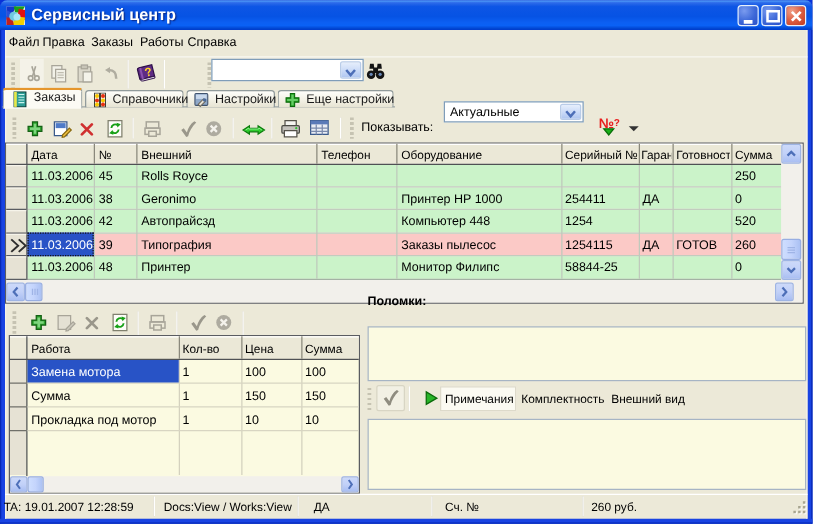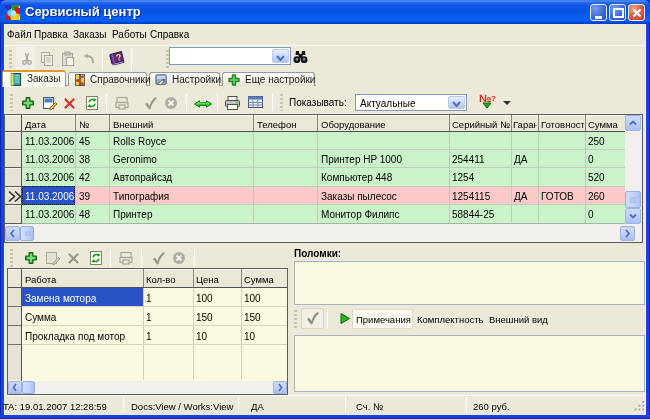--- a/index.html
+++ b/index.html
@@ -261,21 +261,21 @@
 <div class="abs" id="ic-grid" style="left:247px;top:95px;">
     <svg width="17" height="15" viewBox="0 0 17 15">
       <rect x="1.5" y="1.5" width="14" height="11" fill="#E8ECF4" stroke="#3A5A8C"></rect>
       <rect x="1.5" y="1.5" width="14" height="3" fill="#5A7AB8"></rect>
       <path d="M1.5 7.5 H15.5 M1.5 10 H15.5 M6 4.5 V12.5 M10.8 4.5 V12.5" stroke="#7A8AAC" stroke-width="1"></path>
     </svg>
   </div>
 <div class="abs tsep" style="left:272px;top:94px;height:17px;"></div>
 <div class="abs grip" style="left:280px;top:94px;height:17px;"></div>
 <div class="ct" style="left:289px;top:97px;">Показывать:</div>
-<div class="abs field" style="left:355px;top:94px;width:112px;height:17px;">
+<div class="abs field" style="left:355px;top:81px;width:112px;height:17px;">
     <div class="ct" style="left:4px;top:3px;">Актуальные</div>
     <div class="dropbtn">
       <svg width="15" height="13">
         <path d="M4 5 L7.5 9 L11 5" stroke="#4D6FB8" stroke-width="2" fill="none"></path>
       </svg>
     </div>
   </div>
 <div class="abs" id="ic-num" style="left:478px;top:92px;">
     <svg width="22" height="20" viewBox="0 0 22 20">
       <text x="1" y="10" font-size="11" font-weight="bold" fill="#E82020" font-family="Liberation Sans">№</text>
@@ -496,21 +496,21 @@
     <svg width="12" height="11">
       <path d="M7 2 L4.5 5.5 L7 9" stroke="#4D6FB8" stroke-width="1.6" fill="none"></path>
     </svg>
   </div>
 <div class="sthumb" style="left:22px;top:381px;width:13px;height:13px;"></div>
 <div class="sbtn" style="left:273px;top:381px;width:14px;height:13px;">
     <svg width="12" height="11">
       <path d="M5 2 L7.5 5.5 L5 9" stroke="#4D6FB8" stroke-width="1.6" fill="none"></path>
     </svg>
   </div>
-<div class="ct" style="left:294px;top:248px;font-weight:bold;">Поломки:</div>
+<div class="ct" style="left:294px;top:236px;font-weight:bold;">Поломки:</div>
 <div class="abs" style="left:294px;top:261px;width:351px;height:44px;background:#FBFAE1;border:1px solid #A6B4C4;"></div>
 <div class="abs grip" style="left:294px;top:310px;height:18px;"></div>
 <div class="abs" style="left:301px;top:308px;width:23px;height:21px;border:1px solid #D8D5C4;border-radius:2px;background:#F2F0E4;"></div>
 <div class="abs" id="ic-check3" style="left:304px;top:310px;">
     <svg width="18" height="17" viewBox="0 0 18 17">
       <path d="M3 9 L5 7.5 L7.5 11 C8.5 7 10.5 4 13.5 2 L15 3 C11.5 6.5 9.5 10 8.5 14 L7 14.5 Z" fill="#8F8C80"></path>
     </svg>
   </div>
 <div class="abs tsep" style="left:327px;top:309px;height:20px;"></div>
 <div class="abs" id="ic-play" style="left:339px;top:312px;">

